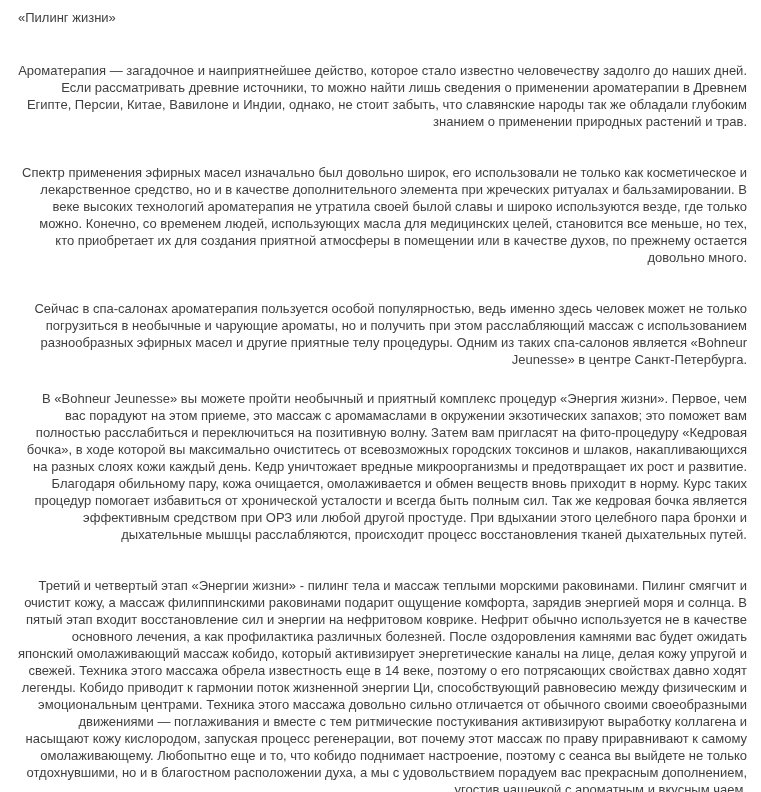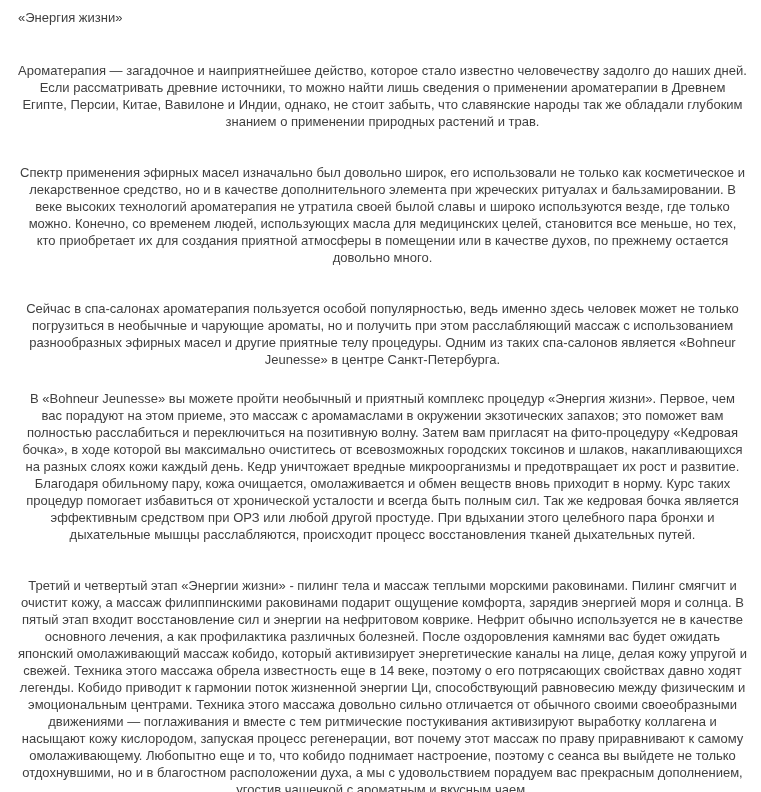--- a/index.html
+++ b/index.html
@@ -20,35 +20,35 @@
     overflow: hidden;
   }
   .doc-title {
     margin: 0 0 36px 0;
     font-size: 13px;
     font-weight: normal;
     line-height: 17px;
   }
   .para {
     margin: 0 0 34px 0;
-    text-align: center;
+    text-align: right;
     word-spacing: normal;
   }
   .para.gap-large {
     margin-bottom: 22px;
   }
   .para:last-child {
     margin-bottom: 0;
   }
 </style>
 </head>
 <body>
 
 <div class="page" style="color: rgb(63, 63, 63);">
-  <div class="doc-title">«Энергия жизни»</div>
+  <div class="doc-title">«Пилинг жизни»</div>
 
   <p class="para">Ароматерапия — загадочное и наиприятнейшее действо, которое стало известно человечеству задолго до наших дней. Если рассматривать древние источники, то можно найти лишь сведения о применении ароматерапии в Древнем Египте, Персии, Китае, Вавилоне и Индии, однако, не стоит забыть, что славянские народы так же обладали глубоким знанием о применении природных растений и трав.</p>
 
   <p class="para">Спектр применения эфирных масел изначально был довольно широк, его использовали не только как косметическое и лекарственное средство, но и в качестве дополнительного элемента при жреческих ритуалах и бальзамировании. В веке высоких технологий ароматерапия не утратила своей былой славы и широко используются везде, где только можно. Конечно, со временем людей, использующих масла для медицинских целей, становится все меньше, но тех, кто приобретает их для создания приятной атмосферы в помещении или в качестве духов, по прежнему остается довольно много.</p>
 
   <p class="para gap-large">Сейчас в спа-салонах ароматерапия пользуется особой популярностью, ведь именно здесь человек может не только погрузиться в необычные и чарующие ароматы, но и получить при этом расслабляющий массаж с использованием разнообразных эфирных масел и другие приятные телу процедуры. Одним из таких спа-салонов является «Bohneur Jeunesse» в центре Санкт-Петербурга.</p>
 
   <p class="para">В «Bohneur Jeunesse» вы можете пройти необычный и приятный комплекс процедур «Энергия жизни». Первое, чем вас порадуют на этом приеме, это массаж с аромамаслами в окружении экзотических запахов; это поможет вам полностью расслабиться и переключиться на позитивную волну. Затем вам пригласят на фито-процедуру «Кедровая бочка», в ходе которой вы максимально очиститесь от всевозможных городских токсинов и шлаков, накапливающихся на разных слоях кожи каждый день. Кедр уничтожает вредные микроорганизмы и предотвращает их рост и развитие. Благодаря обильному пару, кожа очищается, омолаживается и обмен веществ вновь приходит в норму. Курс таких процедур помогает избавиться от хронической усталости и всегда быть полным сил. Так же кедровая бочка является эффективным средством при ОРЗ или любой другой простуде. При вдыхании этого целебного пара бронхи и дыхательные мышцы расслабляются, происходит процесс восстановления тканей дыхательных путей.</p>
 
   <p class="para">Третий и четвертый этап «Энергии жизни» - пилинг тела и массаж теплыми морскими раковинами. Пилинг смягчит и очистит кожу, а массаж филиппинскими раковинами подарит ощущение комфорта, зарядив энергией моря и солнца. В пятый этап входит восстановление сил и энергии на нефритовом коврике. Нефрит обычно используется не в качестве основного лечения, а как профилактика различных болезней. После оздоровления камнями вас будет ожидать японский омолаживающий массаж кобидо, который активизирует энергетические каналы на лице, делая кожу упругой и свежей. Техника этого массажа обрела известность еще в 14 веке, поэтому о его потрясающих свойствах давно ходят легенды. Кобидо приводит к гармонии поток жизненной энергии Ци, способствующий равновесию между физическим и эмоциональным центрами. Техника этого массажа довольно сильно отличается от обычного своими своеобразными движениями — поглаживания и вместе с тем ритмические постукивания активизируют выработку коллагена и насыщают кожу кислородом, запуская процесс регенерации, вот почему этот массаж по праву приравнивают к самому омолаживающему. Любопытно еще и то, что кобидо поднимает настроение, поэтому с сеанса вы выйдете не только отдохнувшими, но и в благостном расположении духа, а мы с удовольствием порадуем вас прекрасным дополнением, угостив чашечкой с ароматным и вкусным чаем.</p>

